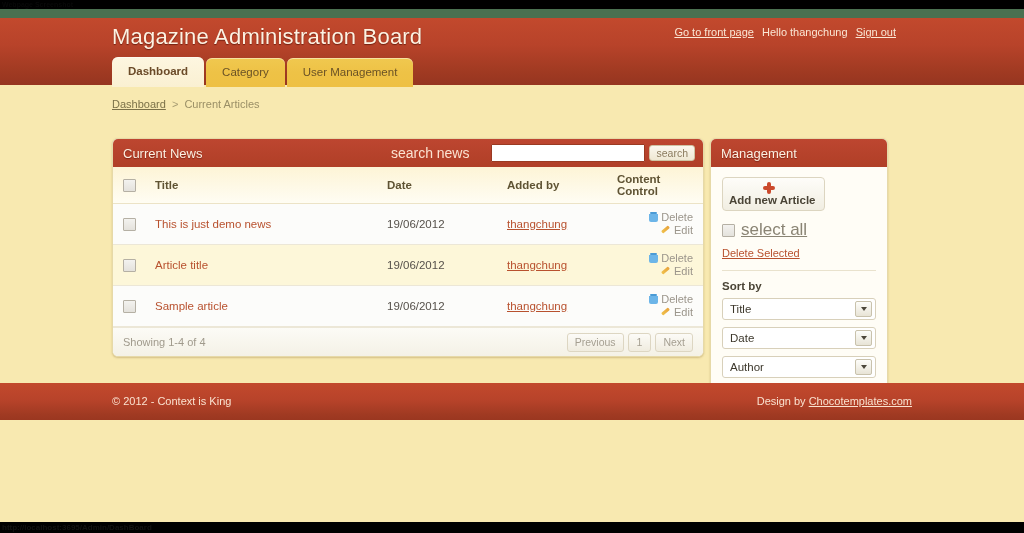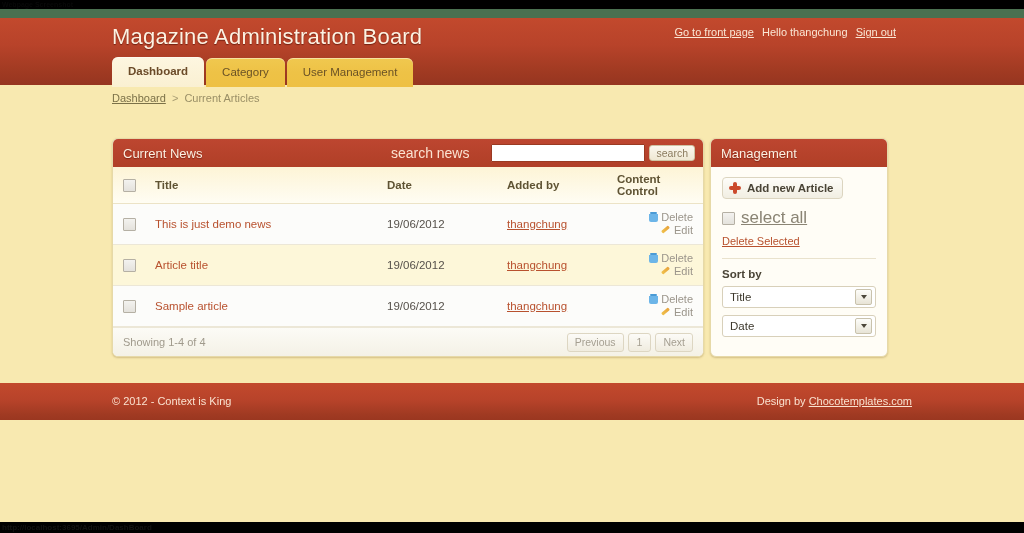--- a/index.html
+++ b/index.html
@@ -154,21 +154,21 @@
     z-index: 10;
   }
   .content-inner {
     position: relative;
     width: 800px;
     margin: 0 auto;
   }
   .breadcrumb {
     position: absolute;
     left: 0px;
-    top: 7px;
+    top: 13px;
     font-size: 11px;
     color: #9a8f66;
   }
   .breadcrumb a {
     color: #7b7148;
     text-decoration: underline;
   }
   .breadcrumb .sep { margin: 0 3px; color: #a79c72; }
 
   
@@ -369,20 +369,21 @@
     display: inline-flex;
     align-items: center;
     background: linear-gradient(to bottom,#fefdf9 0%, #f1eee2 100%);
     border: 1px solid #dcd5c0;
     border-radius: 4px;
     padding: 4px 9px 4px 6px;
     font-size: 11.5px;
     font-weight: bold;
     color: #4a4436;
     cursor: pointer;
+    flex-direction: column;
   }
   .icon-plus {
     width: 12px; height: 12px;
     position: relative;
     display: inline-block;
     margin-right: 6px;
   }
   .icon-plus::before, .icon-plus::after {
     content:"";
     position: absolute;
@@ -663,20 +664,24 @@
             <div class="sortby-label">Sort by</div>
 
             <div class="select-box">
               <span>Title</span>
               <span class="select-arrow"></span>
             </div>
             <div class="select-box">
               <span>Date</span>
               <span class="select-arrow"></span>
             </div>
+            <div class="select-box">
+              <span>Author</span>
+              <span class="select-arrow"></span>
+            </div>
           </div>
         </div>
 
       </div>
     </div>
   </div>
 
   <div class="site-footer">
     <div class="footer-inner">
       <div class="footer-left">© 2012 - Context is King</div>

